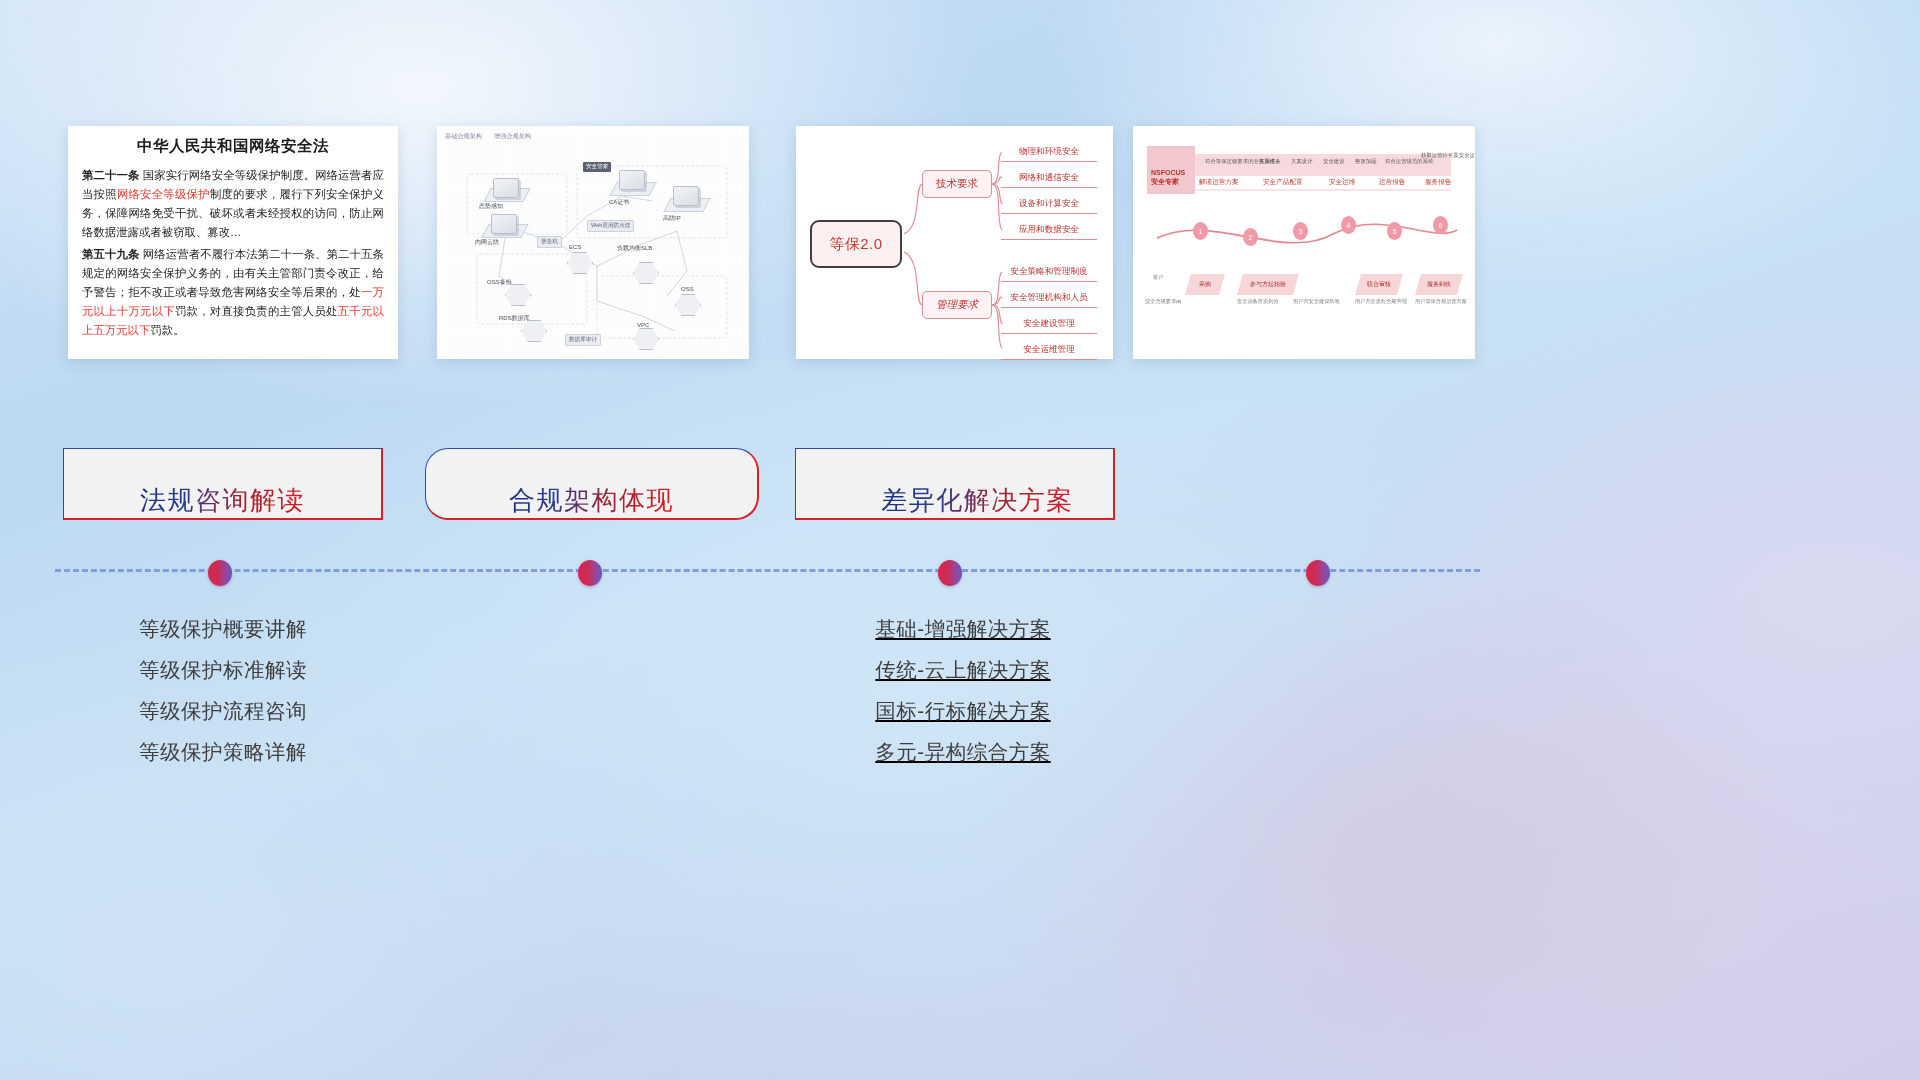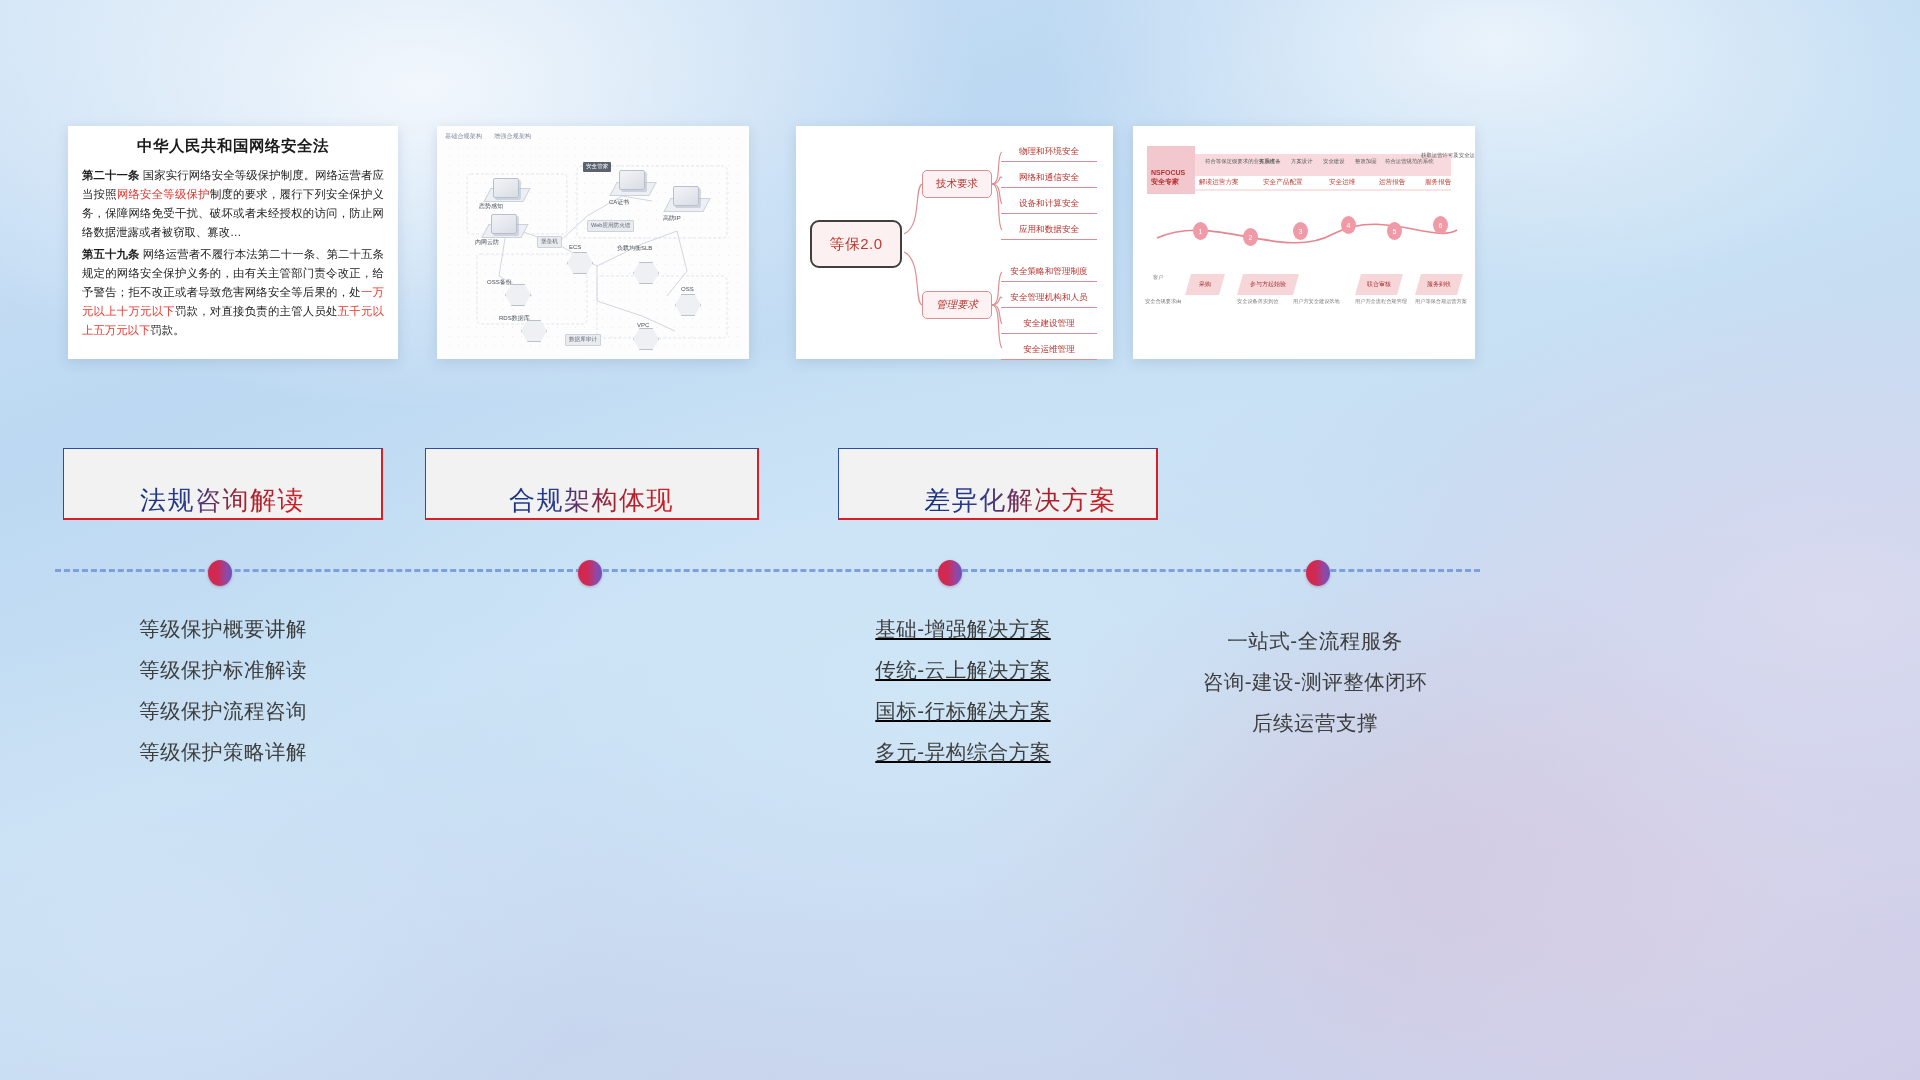--- a/index.html
+++ b/index.html
@@ -146,22 +146,22 @@
     display:flex; align-items:flex-end; justify-content:center;
   }
   .hbox-label {
     font-size:26px; letter-spacing:1.5px; font-weight:500;
     background: linear-gradient(100deg,#16307e 0%, #2a3d8f 28%, #a32230 62%, #d61f26 100%);
     -webkit-background-clip: text; background-clip: text;
     -webkit-text-fill-color: transparent; color: transparent;
     white-space: nowrap;
   }
   .hbox.h1 { left:63px;   width:320px; }
-  .hbox.h2 { left:425px;  width:334px; }
-  .hbox.h3 { left:838px;  width:320px;padding-left:46px; }
+  .hbox.h2 { left:425px;  width:334px;border-radius:23px; }
+  .hbox.h3 { left:795px;  width:320px;padding-left:46px; }
   .hbox.h4 { left:1155px; width:320px; }
 
   
   #timeline { position:absolute; top:560px; left:0; width:1920px; height:24px; }
   #tl-line {
     position:absolute; top:9px; left:55px; width:1425px; height:0;
     border-top: 3px dashed #7e9ede;
   }
   .tl-dot {
     position:absolute; top:0; width:24px; height:26px; border-radius:50%;
@@ -383,18 +383,13 @@
     <div class="litem">等级保护标准解读</div>
     <div class="litem">等级保护流程咨询</div>
     <div class="litem">等级保护策略详解</div>
   </div>
   <div class="lcol l3">
     <div class="litem">基础-增强解决方案</div>
     <div class="litem">传统-云上解决方案</div>
     <div class="litem">国标-行标解决方案</div>
     <div class="litem">多元-异构综合方案</div>
   </div>
-  <div class="lcol l4">
-    <div class="litem">一站式-全流程服务</div>
-    <div class="litem">咨询-建设-测评整体闭环</div>
-    <div class="litem">后续运营支撑</div>
-  </div>
 </div>
 
 </body></html>

